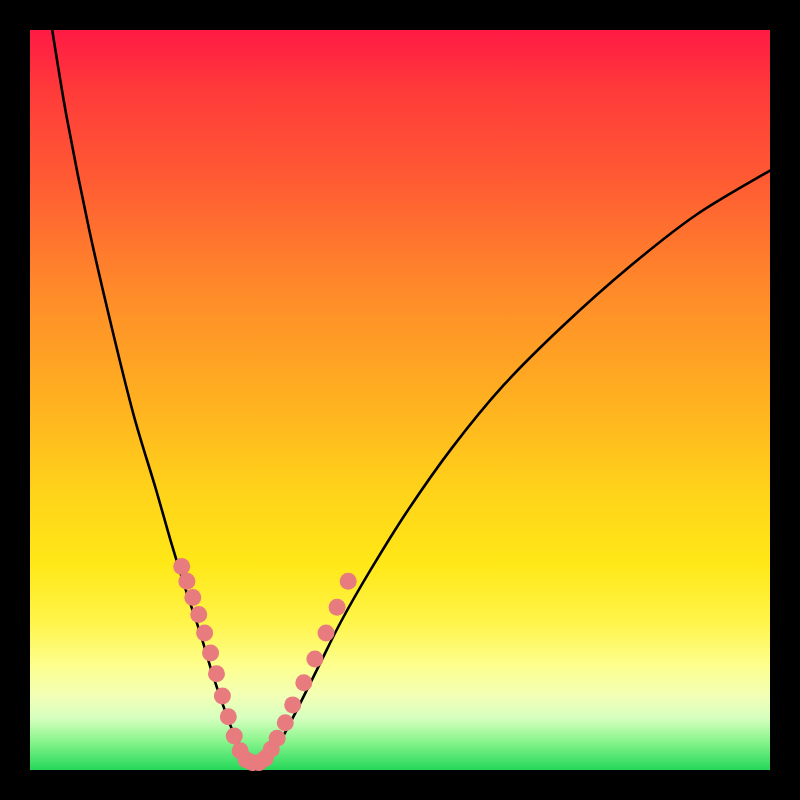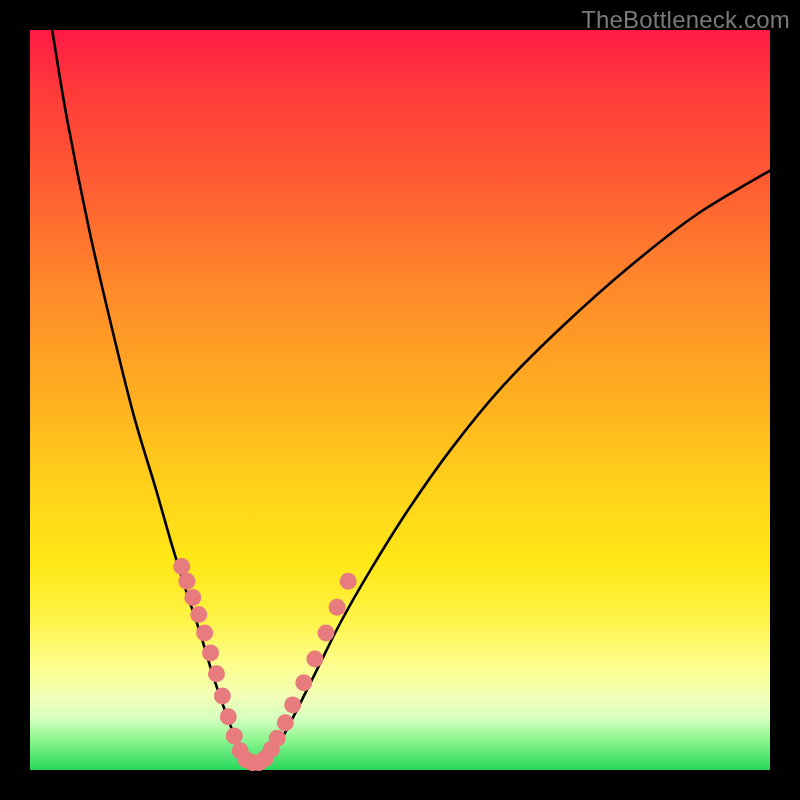--- a/index.html
+++ b/index.html
@@ -89,14 +89,13 @@
           <circle cx="255.30" cy="692.64" r="8.5" fill="#e77b7d" stroke="#c95e60" stroke-width="0"></circle>
           <circle cx="262.70" cy="674.88" r="8.5" fill="#e77b7d" stroke="#c95e60" stroke-width="0"></circle>
           <circle cx="273.80" cy="652.68" r="8.5" fill="#e77b7d" stroke="#c95e60" stroke-width="0"></circle>
           <circle cx="284.90" cy="629.00" r="8.5" fill="#e77b7d" stroke="#c95e60" stroke-width="0"></circle>
           <circle cx="296.00" cy="603.10" r="8.5" fill="#e77b7d" stroke="#c95e60" stroke-width="0"></circle>
           <circle cx="307.10" cy="577.20" r="8.5" fill="#e77b7d" stroke="#c95e60" stroke-width="0"></circle>
           <circle cx="318.20" cy="551.30" r="8.5" fill="#e77b7d" stroke="#c95e60" stroke-width="0"></circle>
         </g>
     </svg>
   </div>
-  <div class="watermark">TheBottleneck.com</div>
 </div>
 
 </body></html>

